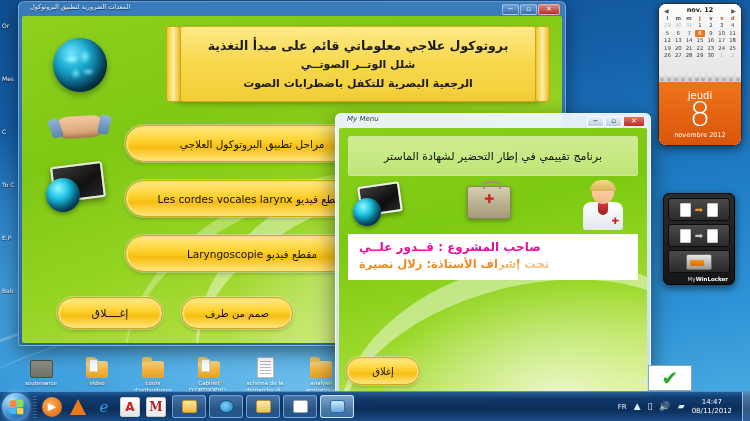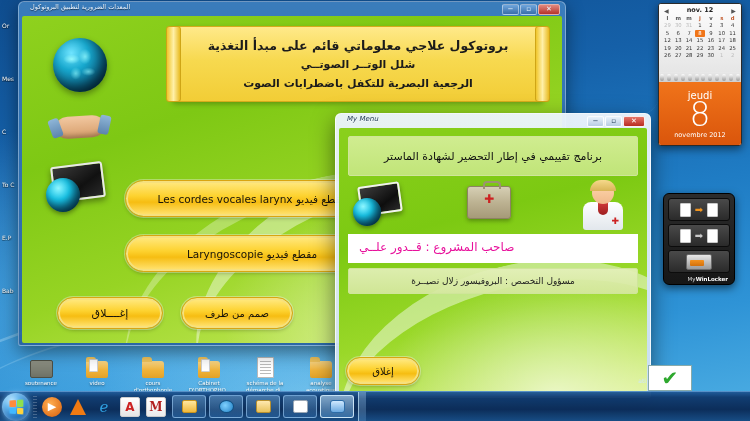--- a/index.html
+++ b/index.html
@@ -104,21 +104,21 @@
     position: absolute; right: -30px; bottom: -150px; width: 470px; height: 320px;
     border-radius: 50%; border-top: 14px solid rgba(255,255,255,.30);
     transform: rotate(-12deg);
   }
 
   
   .scroll {
     position: absolute; left: 150px; top: 10px; width: 372px; height: 76px;
     background: linear-gradient(180deg,#ffe98a 0%, #f7d94f 45%, #f2cd36 100%);
     border: 1px solid #d6ab1a;
-    border-radius: 4px;
+    border-radius: 12px;
     box-shadow: 0 2px 5px rgba(0,0,0,.25);
     display: flex; flex-direction: column; align-items: center; justify-content: center;
     direction: rtl; padding: 3px 14px;
   }
   .scroll:before, .scroll:after {
     content:""; position:absolute; top:-1px; bottom:-1px; width: 13px;
     background: linear-gradient(90deg,#f0c62c,#fff0a8,#e8bb22);
     border: 1px solid #cfa516; border-radius: 3px;
   }
   .scroll:before { left: -7px; }
@@ -243,39 +243,40 @@
     background: linear-gradient(150deg,#3d3d3d,#0e0e0e 65%,#2b2b2b);
     border: 2px solid #f1f1f1; border-radius: 3px; transform: rotate(-8deg);
     box-shadow: 0 3px 5px rgba(0,0,0,.35); }
   .dorb { position:absolute; left: 8px; top: 18px; width: 28px; height: 28px; border-radius:50%;
     background: radial-gradient(circle at 36% 30%, #8ff6ff 0%, #19c3e6 35%, #0a6c92 72%, #042536 100%);
     box-shadow: inset -4px -4px 8px rgba(0,0,0,.5), 0 2px 4px rgba(0,0,0,.4); }
 
   #dlg-credits {
     margin: 2px 3px 0 3px; background: #ffffff; border: 1px solid #ffffff;
     padding: 4px 10px 6px 10px;
+    font-weight: bold;
   }
   #dlg-credits .c1 { font-size: 12px; color: #e8119c; letter-spacing: .5px; line-height: 17px; }
   #dlg-credits .c2 { font-size: 11.5px; color: #f08a1a; line-height: 17px; }
 
   #dlg-sup {
     margin: 5px 3px 0 3px; height: 26px; display:flex; align-items:center; justify-content:center;
     background: linear-gradient(180deg, rgba(228,240,186,.92), rgba(214,232,160,.92));
   }
   #dlg-sup span { font-size: 9px; color:#1c1c1c; }
 
   #b-close-dlg {
     position: absolute; left: 8px; bottom: 10px; width: 72px; height: 26px; font-size: 10px;
     border-radius: 14px;
   }
 
   
   #gadget-cal {
     position: absolute; right: 8px; top: 3px; width: 84px; height: 143px;
-    border: 1px solid #2b2b2b; border-radius: 3px; overflow: hidden;
+    border: 1px solid #2b2b2b; border-radius: 8px; overflow: hidden;
     box-shadow: 0 3px 8px rgba(0,0,0,.5); background:#fff;
   }
   .cal-top { background: linear-gradient(180deg,#fdfdfd,#e6e6e6); padding: 2px 3px 1px 3px; height: 68px; }
   .cal-nav { display:flex; align-items:center; justify-content:space-between; padding: 0 2px; }
   .cal-nav .arw { color:#555; font-size:6px; }
   .cal-nav .mon { color:#222; font-size:6.5px; font-weight:bold; }
   .cal-grid { display:grid; grid-template-columns: repeat(7,1fr); gap:0; margin-top:1px; }
   .cal-grid div { font-size:5.3px; text-align:center; color:#333; line-height:7.4px; }
   .cal-grid .dh { color:#555; font-weight:bold; }
   .cal-grid .dh.we { color:#c2582a; }
@@ -462,20 +463,21 @@
       <div class="hands"></div>
       <div class="monitor"></div>
       <div class="orb"></div>
 
       <div class="scroll">
         <div class="ln l1">بروتوكول علاجي معلوماتي قائم على مبدأ التغذية</div>
         <div class="ln">شلل الوتــر الصوتــي</div>
         <div class="ln">الرجعية البصرية للتكفل باضطرابات الصوت</div>
       </div>
 
+      <div class="ybtn" id="b-etapes">مراحل تطبيق البروتوكول العلاجي</div>
       <div class="ybtn" id="b-cordes">مقطع فيديو Les cordes vocales larynx</div>
       <div class="ybtn" id="b-laryngo">مقطع فيديو Laryngoscopie</div>
       <div class="ybtn" id="b-author">صمم من طرف</div>
       <div class="ybtn" id="b-close-main">إغــــلاق</div>
     </div>
   </div>
 
   <div id="win-dlg">
     <div class="tbar">
       <div class="ttl">My Menu</div>
@@ -501,25 +503,23 @@
           <div class="coat"></div>
             <div class="tie"></div>
           <div class="head"></div>
             <div class="hair"></div>
             <div class="cross">✚</div>
         </div>
       </div>
 
       <div id="dlg-credits">
         <div class="c1">صاحب المشروع : قــدور علــي</div>
-      </div>
-
-      <div class="panel" id="dlg-sup">
-        <span>مسؤول التخصص : البروفيسور زلال نصيــرة</span>
-      </div>
+        <div class="c2">تحت إشراف الأستاذة: زلال نصيرة</div>
+      </div>
+
 
       <div class="ybtn" id="b-close-dlg">إغلاق</div>
     </div>
   </div>
 
   <div id="gadget-cal">
     <div class="cal-top">
       <div class="cal-nav">
         <span class="arw">◀</span>
         <span class="mon">nov. 12</span>
@@ -642,16 +642,27 @@
       <div class="twin">
           <div class="mini win"></div>
         </div>
       <div class="twin">
           <div class="mini doc"></div>
         </div>
       <div class="twin active">
           <div class="mini app"></div>
         </div>
     </div>
+    <div class="tray">
+      <div class="lang">FR</div>
+      <div class="ic">▲</div>
+      <div class="ic">▯</div>
+      <div class="ic">🔊</div>
+      <div class="ic">▰</div>
+      <div class="clock">
+        <div>14:47</div>
+        <div>08/11/2012</div>
+      </div>
+    </div>
     <div class="showdesk"></div>
   </div>
 
 </div>
 
 </body></html>

